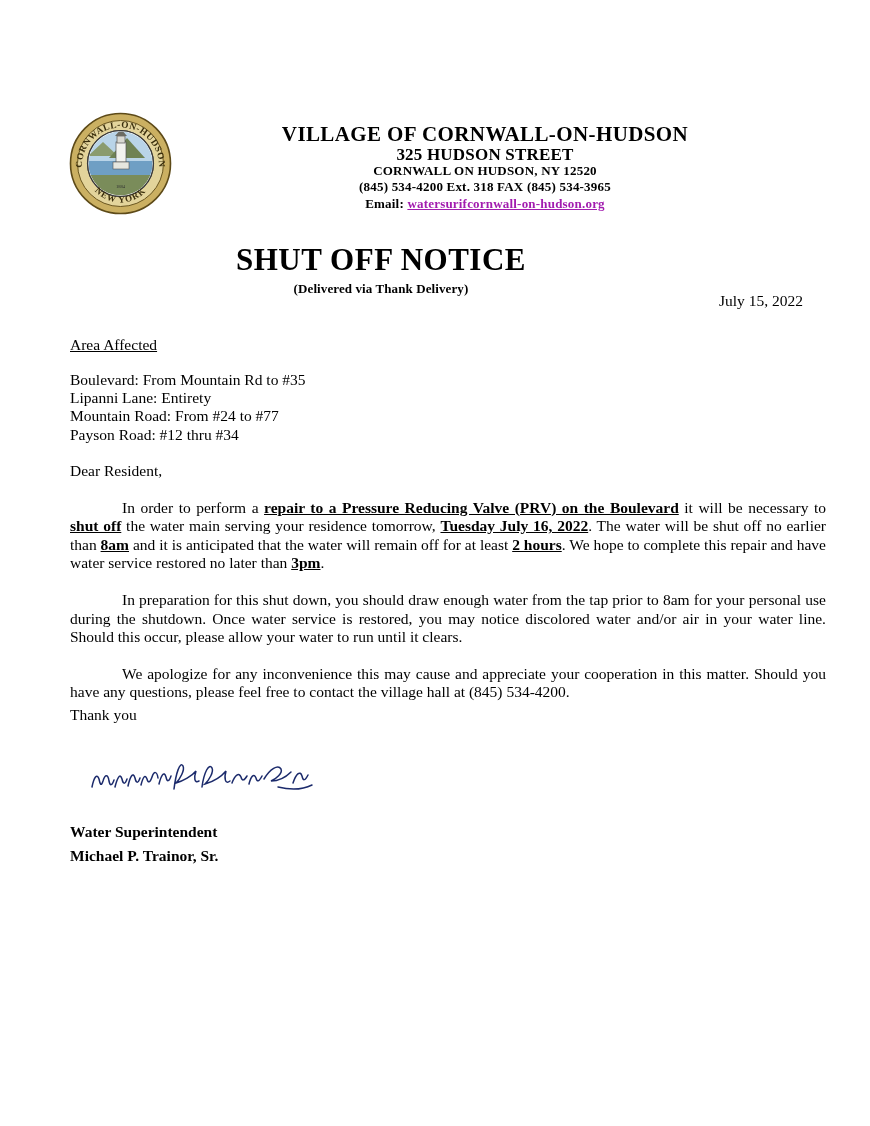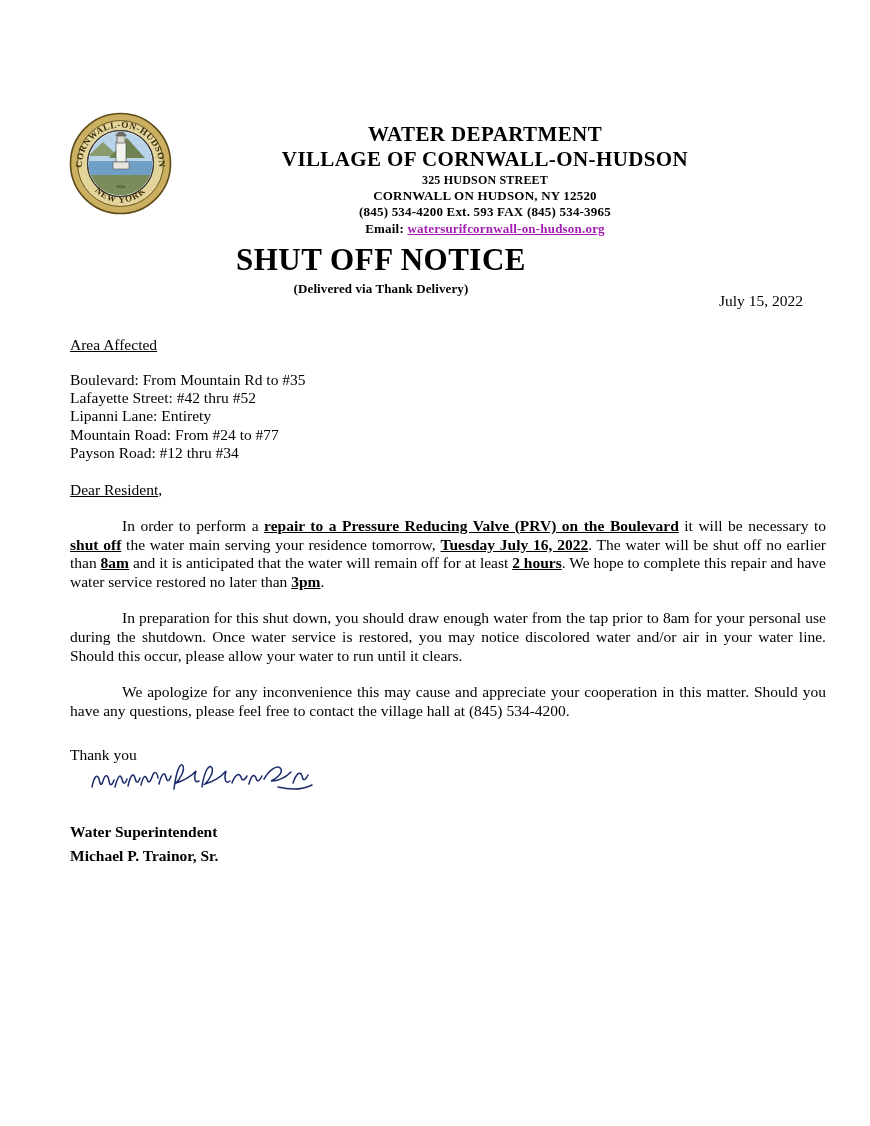--- a/index.html
+++ b/index.html
@@ -52,21 +52,21 @@
     letter-spacing: 0.4px;
     line-height: 25px;
   }
   .head-line2 {
     font-size: 21px;
     font-weight: bold;
     letter-spacing: 0.4px;
     line-height: 25px;
   }
   .head-line3 {
-    font-size: 12px;
+    font-size: 17px;
     font-weight: bold;
     line-height: 16px;
     letter-spacing: 0.2px;
     text-align: center;
   }
   .head-line4 {
     font-size: 13px;
     font-weight: bold;
     line-height: 16px;
     letter-spacing: 0.2px;
@@ -138,32 +138,31 @@
     padding: 0;
     list-style: none;
   }
   .area-list li {
     font-size: 15.5px;
     line-height: 18.4px;
   }
   .salutation {
     margin-top: 18px;
     font-size: 15.5px;
-    text-decoration: underline;
   }
   p.para {
     margin: 0;
     font-size: 15.5px;
     line-height: 18.6px;
     text-align: justify;
     text-indent: 52px;
   }
   p.para-gap { margin-top: 18px; }
   .thankyou {
-    margin-top: 26px;
+    margin-top: 4px;
     font-size: 15.5px;
   }
   b { font-weight: bold; text-decoration: underline; }
 
   
   .signature {
     position: absolute;
     top: 757px;
     left: 88px;
     width: 250px;
@@ -221,43 +220,41 @@
           <textPath href="#arcTop" startOffset="50%" text-anchor="middle">CORNWALL-ON-HUDSON</textPath>
         </text>
         <text font-family="Liberation Serif, serif" font-size="9" font-weight="bold" fill="#3b2f0d" letter-spacing="1">
           <textPath href="#arcBot" startOffset="50%" text-anchor="middle">NEW YORK</textPath>
         </text>
         <text x="51.5" y="76" font-family="Liberation Serif, serif" font-size="4.6" fill="#333" text-anchor="middle">1884</text>
       </svg>
     </div>
 
     <div class="head-text">
-      <div class="head-line1">WATER DEPARTMENT</div>
       <div class="head-line2">VILLAGE OF CORNWALL-ON-HUDSON</div>
       <div class="head-line3">325 HUDSON STREET</div>
       <div class="head-line4">CORNWALL ON HUDSON, NY 12520</div>
-      <div class="head-line5">(845) 534-4200 Ext. 593 FAX (845) 534-3965</div>
+      <div class="head-line5">(845) 534-4200 Ext. 318 FAX (845) 534-3965</div>
       <div class="head-email"><span>Email: </span><span class="email-link">watersurifcornwall-on-hudson.org</span></div>
     </div>
   </div>
 
   <div class="title-block">
     <div class="doc-title">SHUT OFF NOTICE</div>
     <div class="doc-subtitle">(Delivered via Thank Delivery)</div>
   </div>
 
   <div class="date-line">July 15, 2022</div>
 
   <div class="body-area">
 
     <div class="area-affected-head">Area Affected</div>
 
     <ul class="area-list">
       <li>Boulevard: From Mountain Rd to #35</li>
-      <li>Lafayette Street: #42 thru #52</li>
       <li>Lipanni Lane: Entirety</li>
       <li>Mountain Road: From #24 to #77</li>
       <li>Payson Road: #12 thru #34</li>
     </ul>
 
     <div class="salutation">Dear Resident,</div>
 
     <p class="para para-gap"><span>In order to perform a </span><b>repair to a Pressure Reducing Valve (PRV) on the Boulevard</b><span> it will be necessary to </span><b>shut off</b><span> the water main serving your residence tomorrow, </span><b>Tuesday July 16, 2022</b><span>.  The water will be shut off no earlier than </span><b>8am</b><span> and it is anticipated that the water will remain off for at least </span><b>2 hours</b><span>. We hope to complete this repair and have water service restored no later than </span><b>3pm</b><span>.</span></p>
 
     <p class="para para-gap">In preparation for this shut down, you should draw enough water from the tap prior to 8am for your personal use during the shutdown. Once water service is restored, you may notice discolored water and/or air in your water line. Should this occur, please allow your water to run until it clears.</p>

